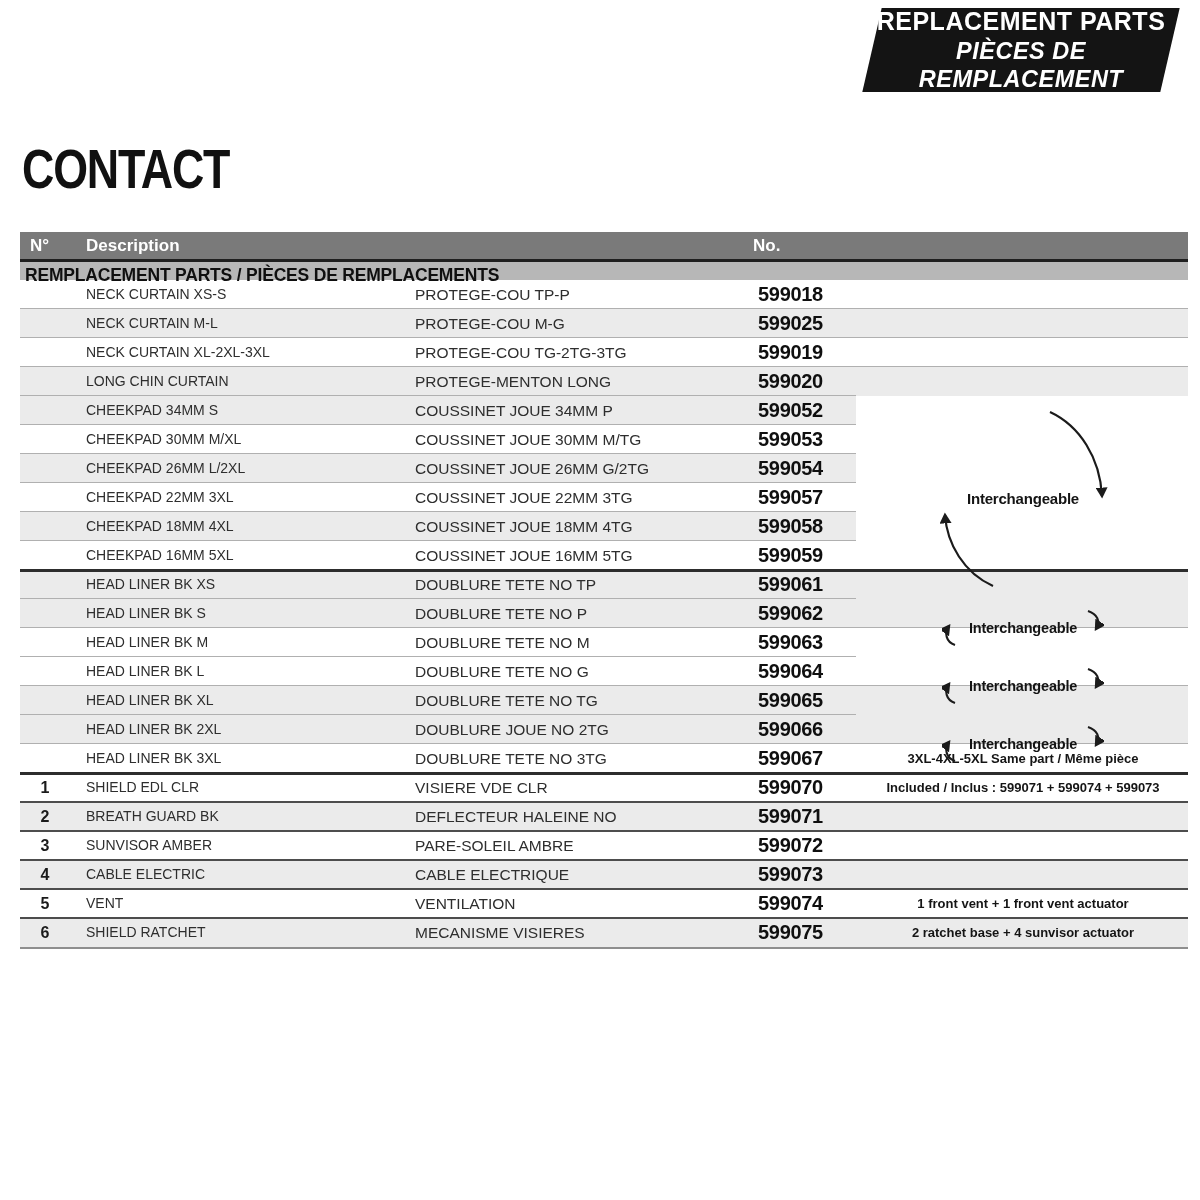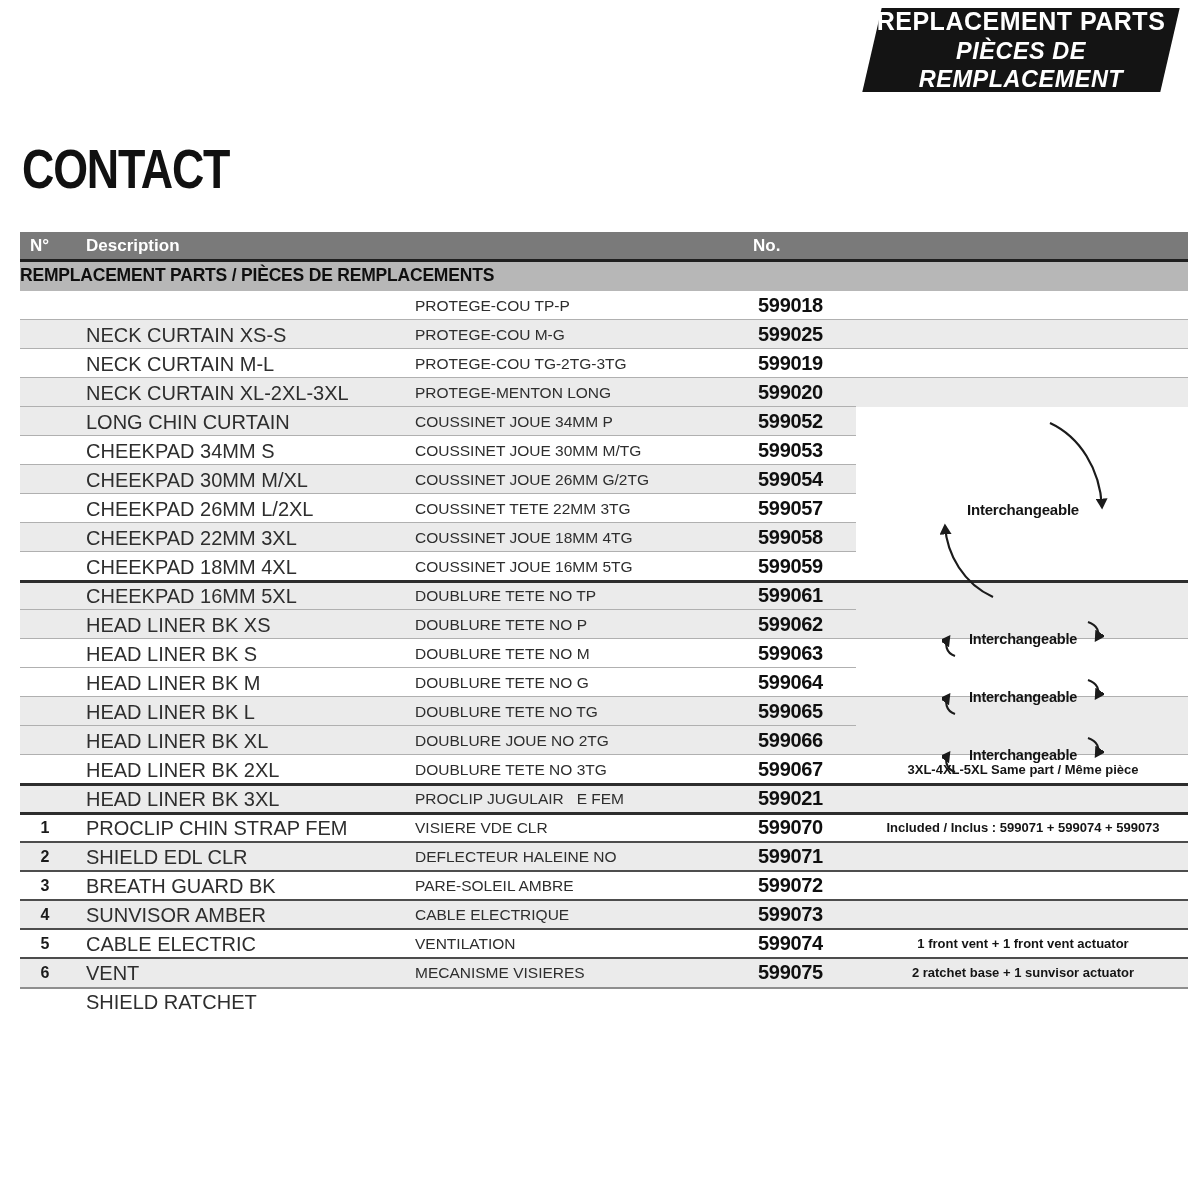--- a/index.html
+++ b/index.html
@@ -17,36 +17,36 @@
   .title { position:absolute; left:22px; top:136px; margin:0; font-size:56px; font-weight:800;
            color:#111; letter-spacing:-1.5px; transform:scaleX(0.8); transform-origin:left top; }
 
   
   .table { position:absolute; left:20px; top:232px; width:1168px; color:var(--text, #2e2e2e); }
   .thead { position:relative; height:27px; background:var(--header-bg, #7a7a7a);
            border-bottom:3px solid #1f1f1f; color:#fff; font-weight:700; font-size:17px; line-height:27px; }
   .h-num  { position:absolute; left:10px; }
   .h-desc { position:absolute; left:66px;text-align:right; }
   .h-no   { position:absolute; left:733px; }
-  .band { height:29px; background:var(--band-bg, #b7b7b7); color:#0f0f0f; font-weight:800;
-          font-size:17.5px; line-height:27px; letter-spacing:-0.2px; box-sizing:border-box; }
+  .band { height:18px; background:var(--band-bg, #b7b7b7); color:#0f0f0f; font-weight:800;
+          font-size:17.5px; line-height:27px; padding-left:5px; letter-spacing:-0.2px; box-sizing:border-box; }
   .tbody { position:relative; border-bottom:2px solid #8e8e8e; }
 
   .row { position:relative; height:29px; }
   .rowbg { position:absolute; left:0; top:0; bottom:0; width:100%; background:var(--row-gray, #ebebeb); z-index:0; }
   .rowbg.short { width:836px; }
   .sep { position:absolute; left:0; top:-1px; width:100%; z-index:3; }
   .sep.thin       { height:1px; background:var(--sep-thin, #b0b0b0); }
   .sep.thin-short { height:1px; width:836px; background:var(--sep-thin, #b0b0b0); }
   .sep.dark       { height:2px; background:var(--sep-dark, #4d4d4d); }
   .sep.thick      { height:3px; top:-1.5px; background:var(--sep-thick, #2d2d2d); }
 
   .cell { position:absolute; top:0; height:29px; line-height:29px; white-space:pre; z-index:2; }
   .cell-num  { left:0; width:50px; text-align:center; font-weight:700; font-size:16px; color:#1a1a1a; }
-  .cell-en   { left:66px;  font-size:20px;margin-top:30px; }
+  .cell-en   { left:66px;  font-size:14px; }
   .cell-fr   { left:395px; font-size:15.5px; }
   .cell-part { left:738px; font-weight:800; font-size:20px; color:#0f0f0f; letter-spacing:-0.3px; }
   .cell-note { left:840px; width:326px; text-align:center; font-weight:700; font-size:13px; color:#151515; }
 
   
   .inter { position:absolute; left:840px; width:326px; z-index:4; pointer-events:none; }
   .inter.small { display:flex; align-items:center; justify-content:center; gap:7px; }
   .inter-label { font-weight:700; font-size:14.5px; color:#141414; letter-spacing:-0.2px; white-space:nowrap; }
   .big-label { position:absolute; top:94px; left:0; right:0; text-align:center; font-size:15px; }
   .arrow-svg { position:absolute; left:0; top:0; }
@@ -125,21 +125,21 @@
         <div class="row">
           <div class="rowbg short"></div>
           <div class="sep thin-short"></div>
           <div class="cell cell-en">CHEEKPAD 26MM L/2XL</div>
           <div class="cell cell-fr">COUSSINET JOUE 26MM G/2TG</div>
           <div class="cell cell-part">599054</div>
         </div>
         <div class="row">
           <div class="sep thin-short"></div>
           <div class="cell cell-en">CHEEKPAD 22MM 3XL</div>
-          <div class="cell cell-fr">COUSSINET TETE 22MM 3TG</div>
+          <div class="cell cell-fr">COUSSINET JOUE 22MM 3TG</div>
           <div class="cell cell-part">599057</div>
         </div>
         <div class="row">
           <div class="rowbg short"></div>
           <div class="sep thin-short"></div>
           <div class="cell cell-en">CHEEKPAD 18MM 4XL</div>
           <div class="cell cell-fr">COUSSINET JOUE 18MM 4TG</div>
           <div class="cell cell-part">599058</div>
         </div>
         <div class="row">
@@ -187,27 +187,20 @@
           <div class="cell cell-en">HEAD LINER BK 2XL</div>
           <div class="cell cell-fr">DOUBLURE JOUE NO 2TG</div>
           <div class="cell cell-part">599066</div>
         </div>
         <div class="row">
           <div class="sep thin"></div>
           <div class="cell cell-en">HEAD LINER BK 3XL</div>
           <div class="cell cell-fr">DOUBLURE TETE NO 3TG</div>
           <div class="cell cell-part">599067</div>
           <div class="cell cell-note">3XL-4XL-5XL Same part / Même pièce</div>
-        </div>
-        <div class="row">
-          <div class="rowbg"></div>
-          <div class="sep thick"></div>
-          <div class="cell cell-en">PROCLIP CHIN STRAP FEM</div>
-          <div class="cell cell-fr">PROCLIP JUGULAIR   E FEM</div>
-          <div class="cell cell-part">599021</div>
         </div>
         <div class="row">
           <div class="sep thick"></div>
           <div class="cell cell-num">1</div>
           <div class="cell cell-en">SHIELD EDL CLR</div>
           <div class="cell cell-fr">VISIERE VDE CLR</div>
           <div class="cell cell-part">599070</div>
           <div class="cell cell-note">Included / Inclus : 599071 + 599074 + 599073</div>
         </div>
         <div class="row">
@@ -241,21 +234,21 @@
           <div class="cell cell-part">599074</div>
           <div class="cell cell-note">1 front vent + 1 front vent actuator</div>
         </div>
         <div class="row">
           <div class="rowbg"></div>
           <div class="sep dark"></div>
           <div class="cell cell-num">6</div>
           <div class="cell cell-en">SHIELD RATCHET</div>
           <div class="cell cell-fr">MECANISME VISIERES</div>
           <div class="cell cell-part">599075</div>
-          <div class="cell cell-note">2 ratchet base + 1 sunvisor actuator</div>
+          <div class="cell cell-note">2 ratchet base + 4 sunvisor actuator</div>
         </div>
         <div class="inter big" style="top: 116px; height: 203px;">
           <svg class="arrow-svg" width="326" height="203" viewBox="0 0 326 203">
             <path class="apath" d="M190,16 C220,30 240,62 242,100"></path>
             <path class="apath" d="M133,190 C104,177 87,148 85,119"></path>
           </svg>
           <div class="inter-label big-label">Interchangeable</div>
         </div>
         <div class="inter small" style="top: 319px; height: 58px;">
           <svg class="hook left" width="20" height="24" viewBox="0 0 20 24">

